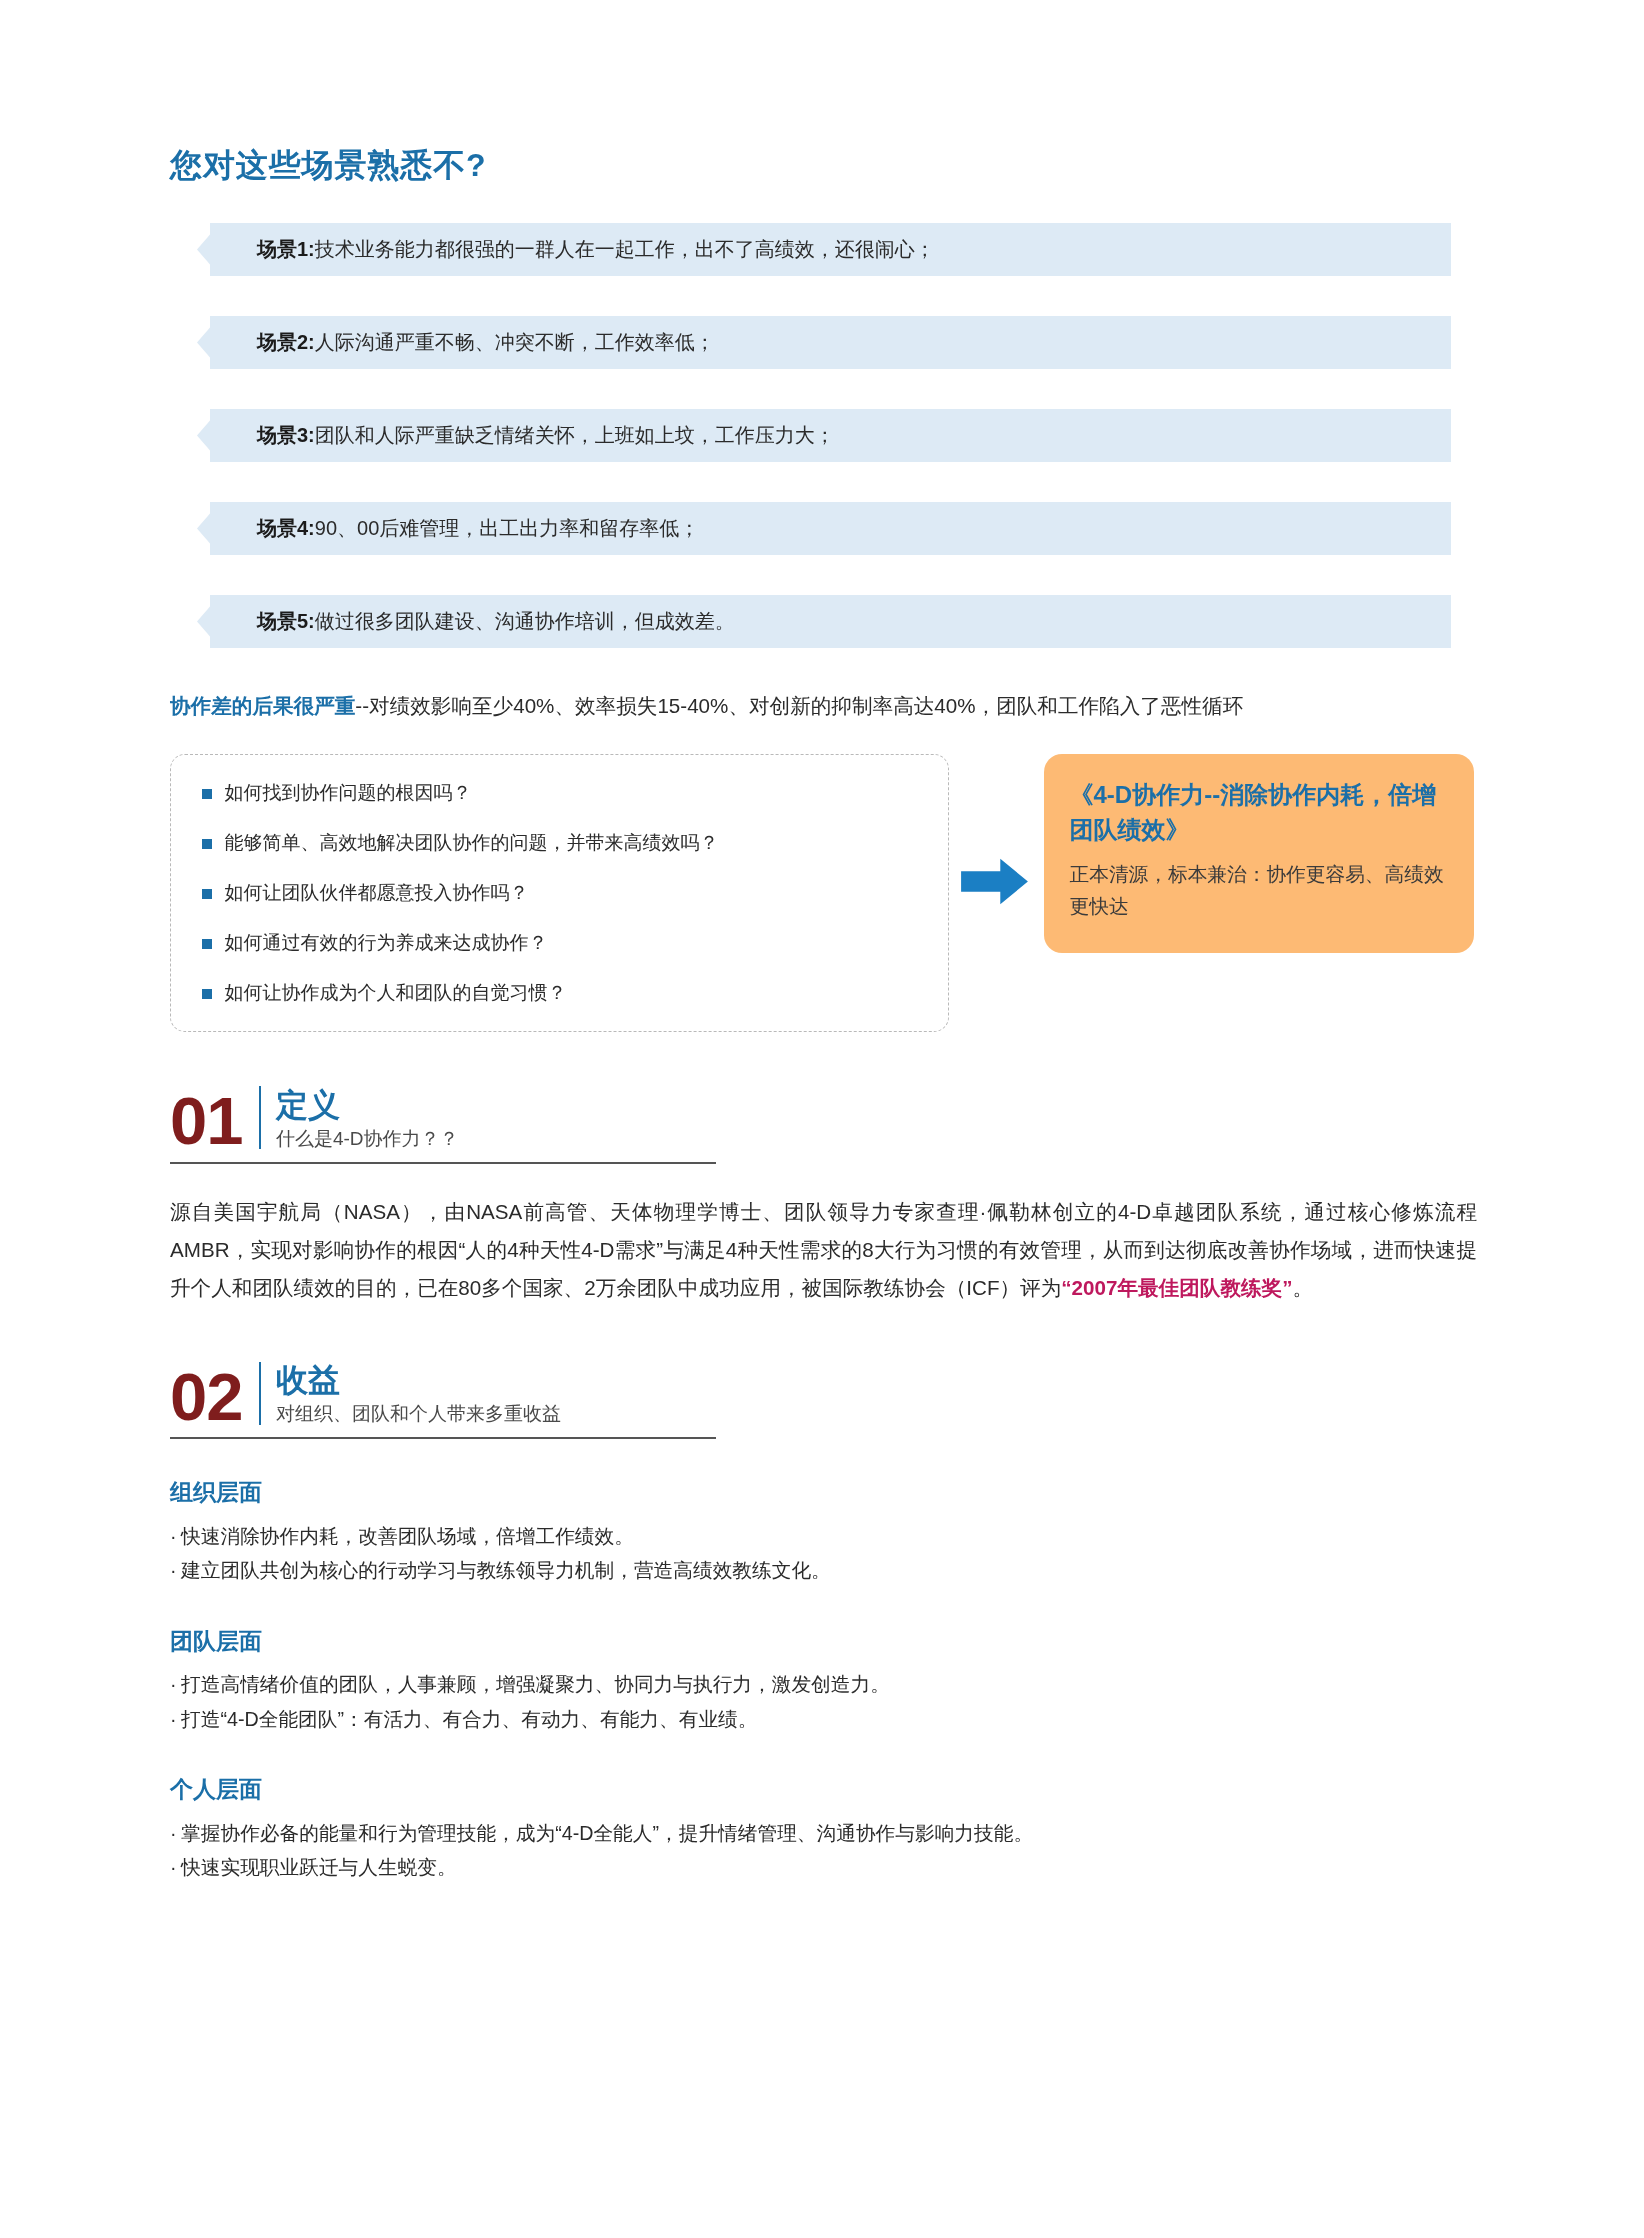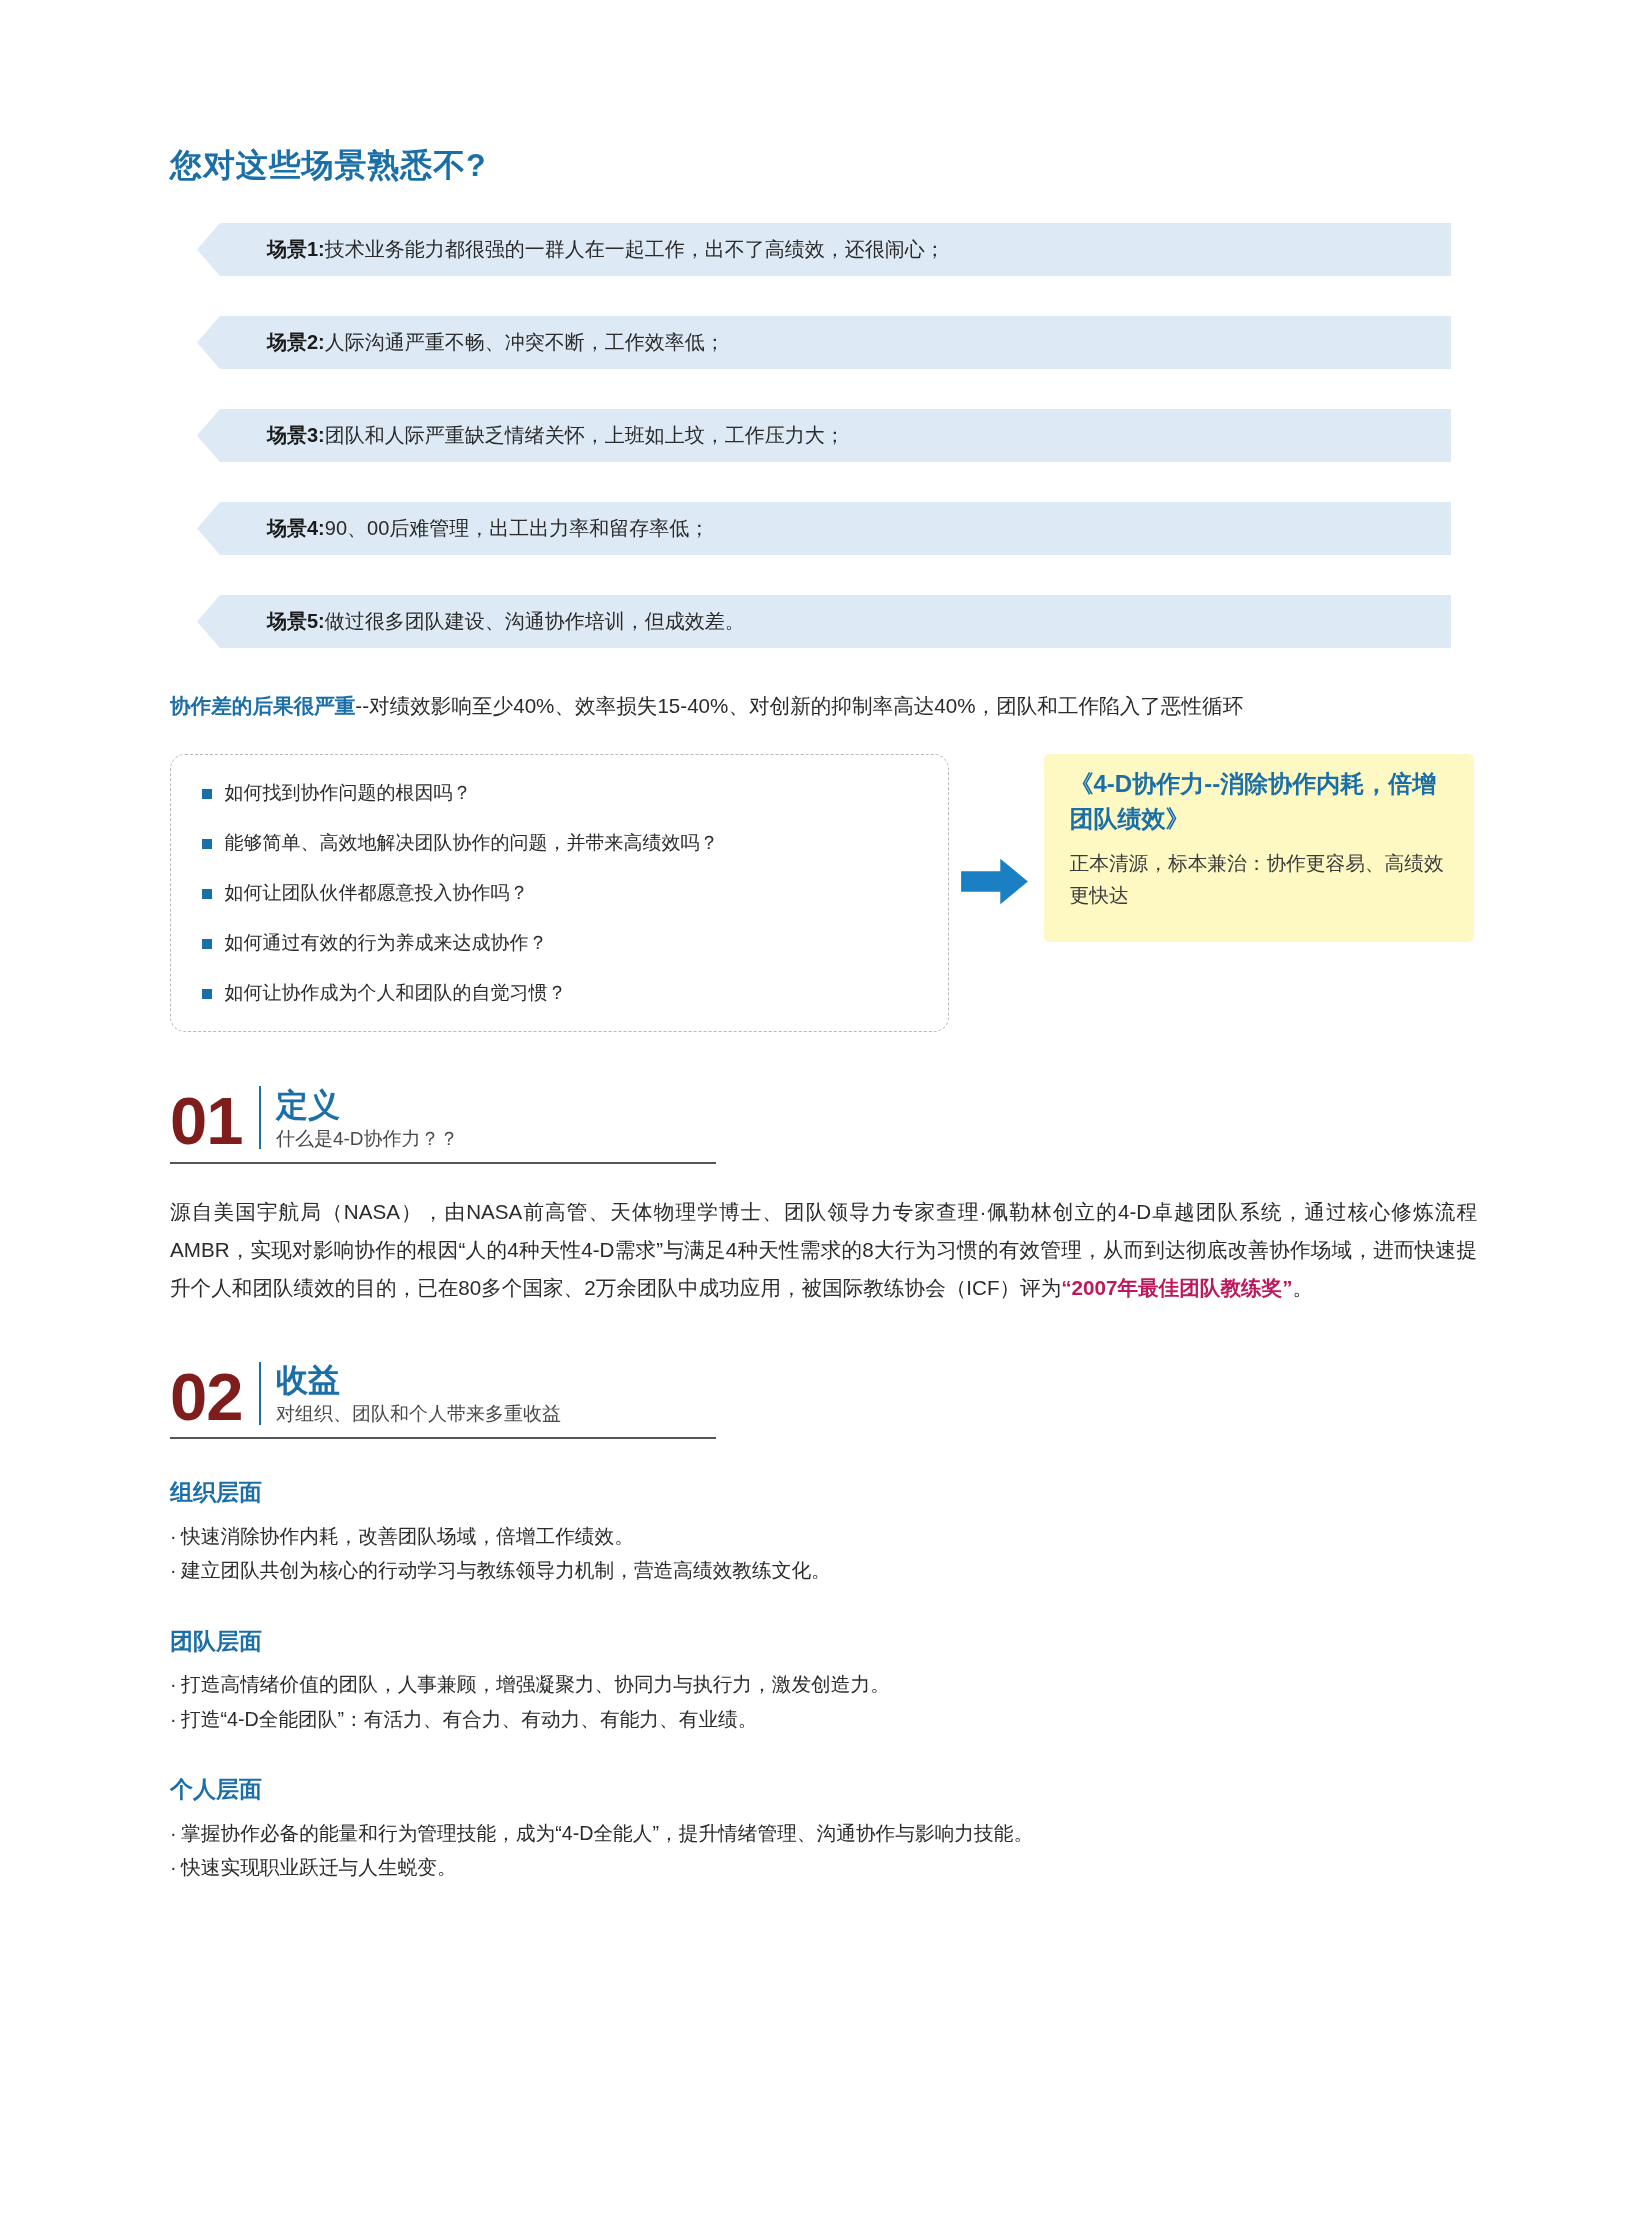--- a/index.html
+++ b/index.html
@@ -49,21 +49,21 @@
   }
   .scenario-arrow {
     position: absolute;
     left: 0;
     top: 0;
     width: 23px;
     height: 53px;
   }
   .scenario-body {
     position: absolute;
-    left: 23px;
+    left: 13px;
     top: 0;
     right: 0;
     height: 53px;
     background: #ddeaf5;
     display: flex;
     align-items: center;
     padding-left: 47px;
     box-sizing: border-box;
     font-size: 20px;
     color: #2b2b2b;
@@ -126,23 +126,23 @@
     justify-content: center;
     padding-top: 103px;
   }
   .big-arrow {
     width: 67px;
     height: 49px;
   }
 
   .callout {
     width: 430px;
-    background: #fef9c3;
-    border-radius: 6px;
-    padding: 13px 26px 31px 26px;
+    background: #fdba74;
+    border-radius: 18px;
+    padding: 24px 26px 31px 26px;
     box-sizing: border-box;
     margin-left: 4.5px;
   }
   .callout-title {
     font-size: 24px;
     font-weight: bold;
     color: #1b6fa8;
     line-height: 1.45;
     margin-bottom: 11.6px;
   }

